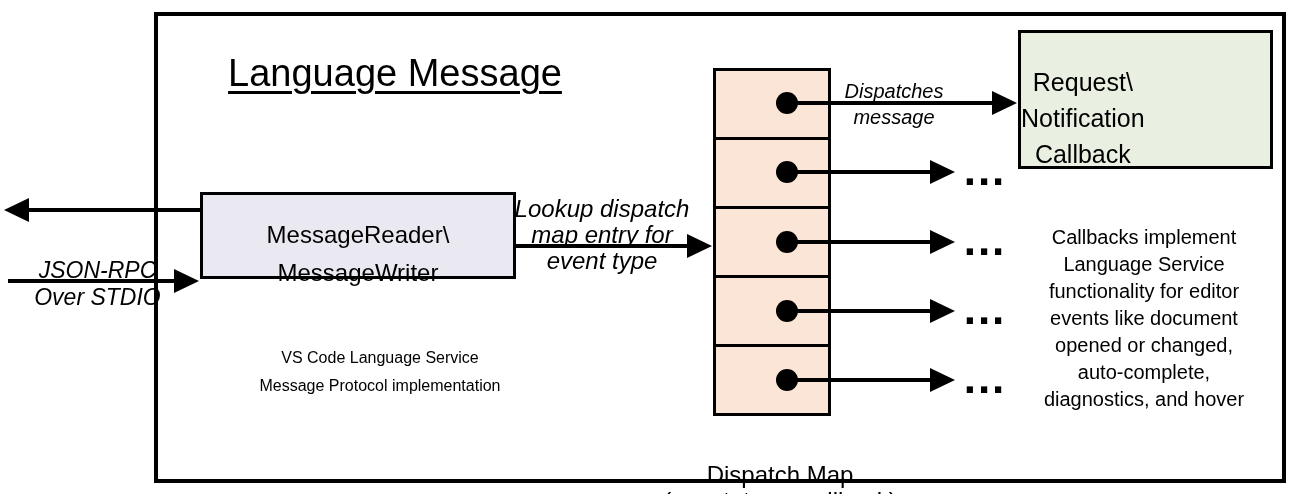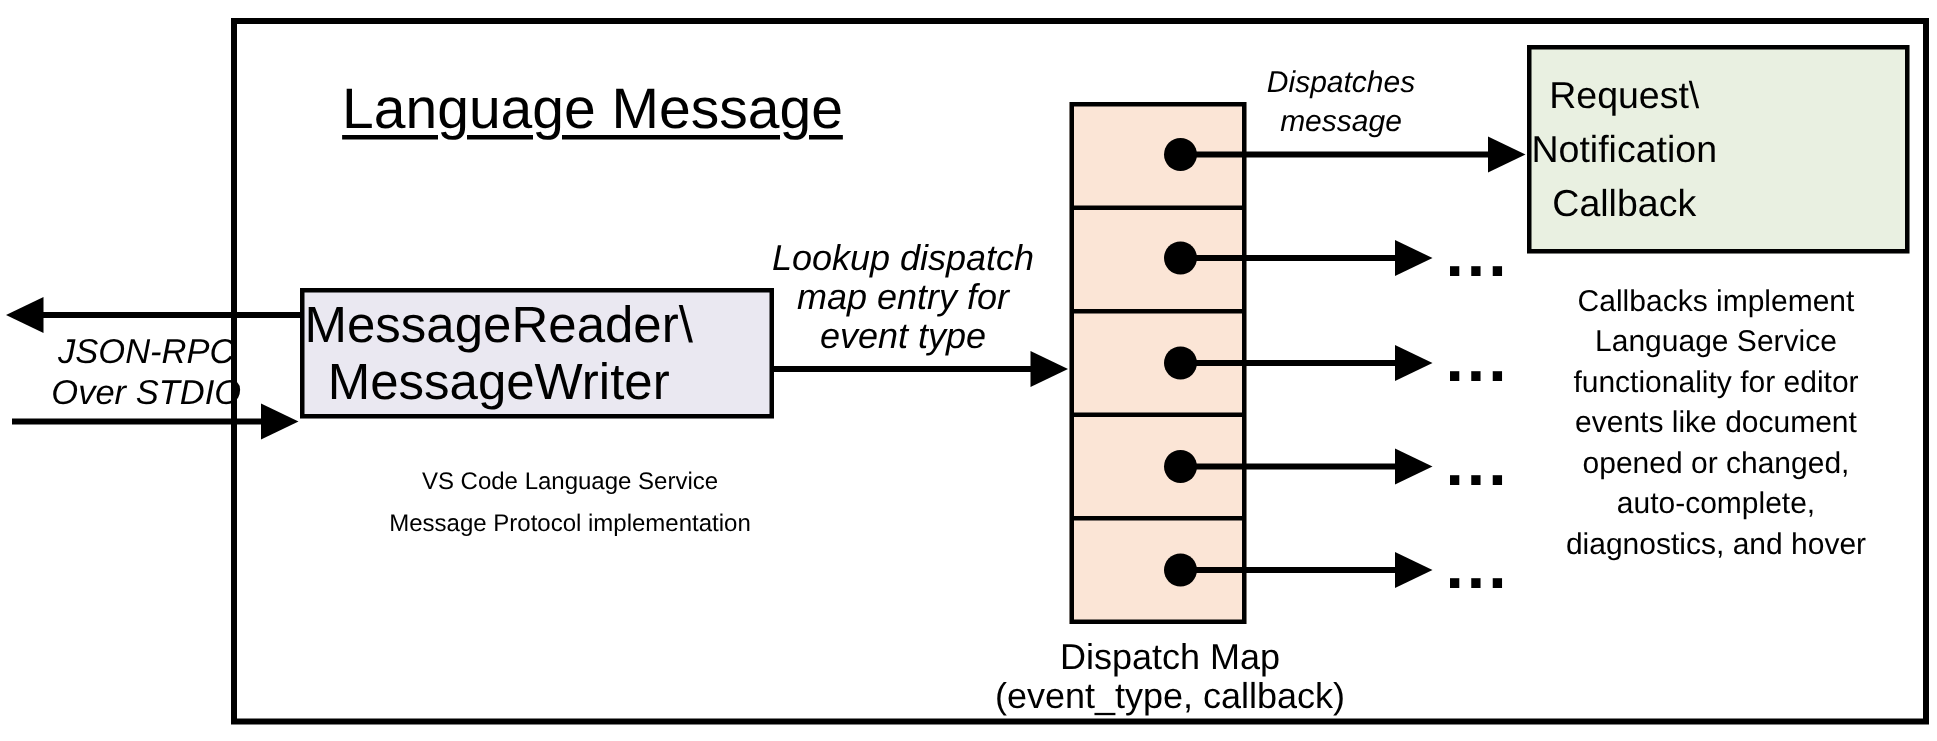--- a/index.html
+++ b/index.html
@@ -1,31 +1,31 @@
 <!DOCTYPE html>
 <html style="--stroke: #000000; --reader-fill: #EAE8F1; --map-fill: #FBE5D6; --callback-fill: #E9F0E1;"><head>
 <meta charset="utf-8">
 <style>
   html,body{margin:0;padding:0;background:#ffffff;font-family:"Liberation Sans",sans-serif;color:#000;}
   .canvas{position:relative;width:1291px;height:494px;background:#fff;overflow:hidden;}
   .abs{position:absolute;box-sizing:border-box;}
-  .pre{white-space:pre-line;}
+  .pre{white-space:pre-line;margin-top:36px;}
   .center{text-align:center;}
   .italic{font-style:italic;}
 
   .outer-box{left:154px;top:12px;width:1132px;height:471px;border:4px solid var(--stroke,#000);background:#fff;}
 
   .title{left:225px;top:51px;width:340px;font-size:38px;line-height:44px;
          text-decoration:underline;text-decoration-thickness:3px;text-underline-offset:5px;}
 
   .io-label{left:15px;top:221px;width:165px;font-size:23px;line-height:27px;}
 
   .reader-box{left:200px;top:192px;width:316px;height:87px;background:var(--reader-fill,#EAE8F1);
-              border:3px solid var(--stroke,#000);display:flex;align-items:center;
-              font-size:34px;line-height:38px;}
+              border:3px solid var(--stroke,#000);display:flex;align-items:center;justify-content:center;
+              font-size:24px;line-height:38px;}
   .reader-caption{left:180px;top:308px;width:400px;font-size:16px;line-height:28px;}
 
   .lookup-label{left:502px;top:160px;width:200px;font-size:24px;line-height:26px;}
 
   .dispatch-map{left:713px;top:68px;width:118px;height:348px;background:var(--map-fill,#FBE5D6);
                 border:3px solid var(--stroke,#000);display:flex;flex-direction:column;}
   .map-cell{flex:1;}
   .map-cell + .map-cell{border-top:3px solid var(--stroke,#000);}
   .map-caption{left:655px;top:426px;width:250px;font-size:24px;line-height:26px;}
 

